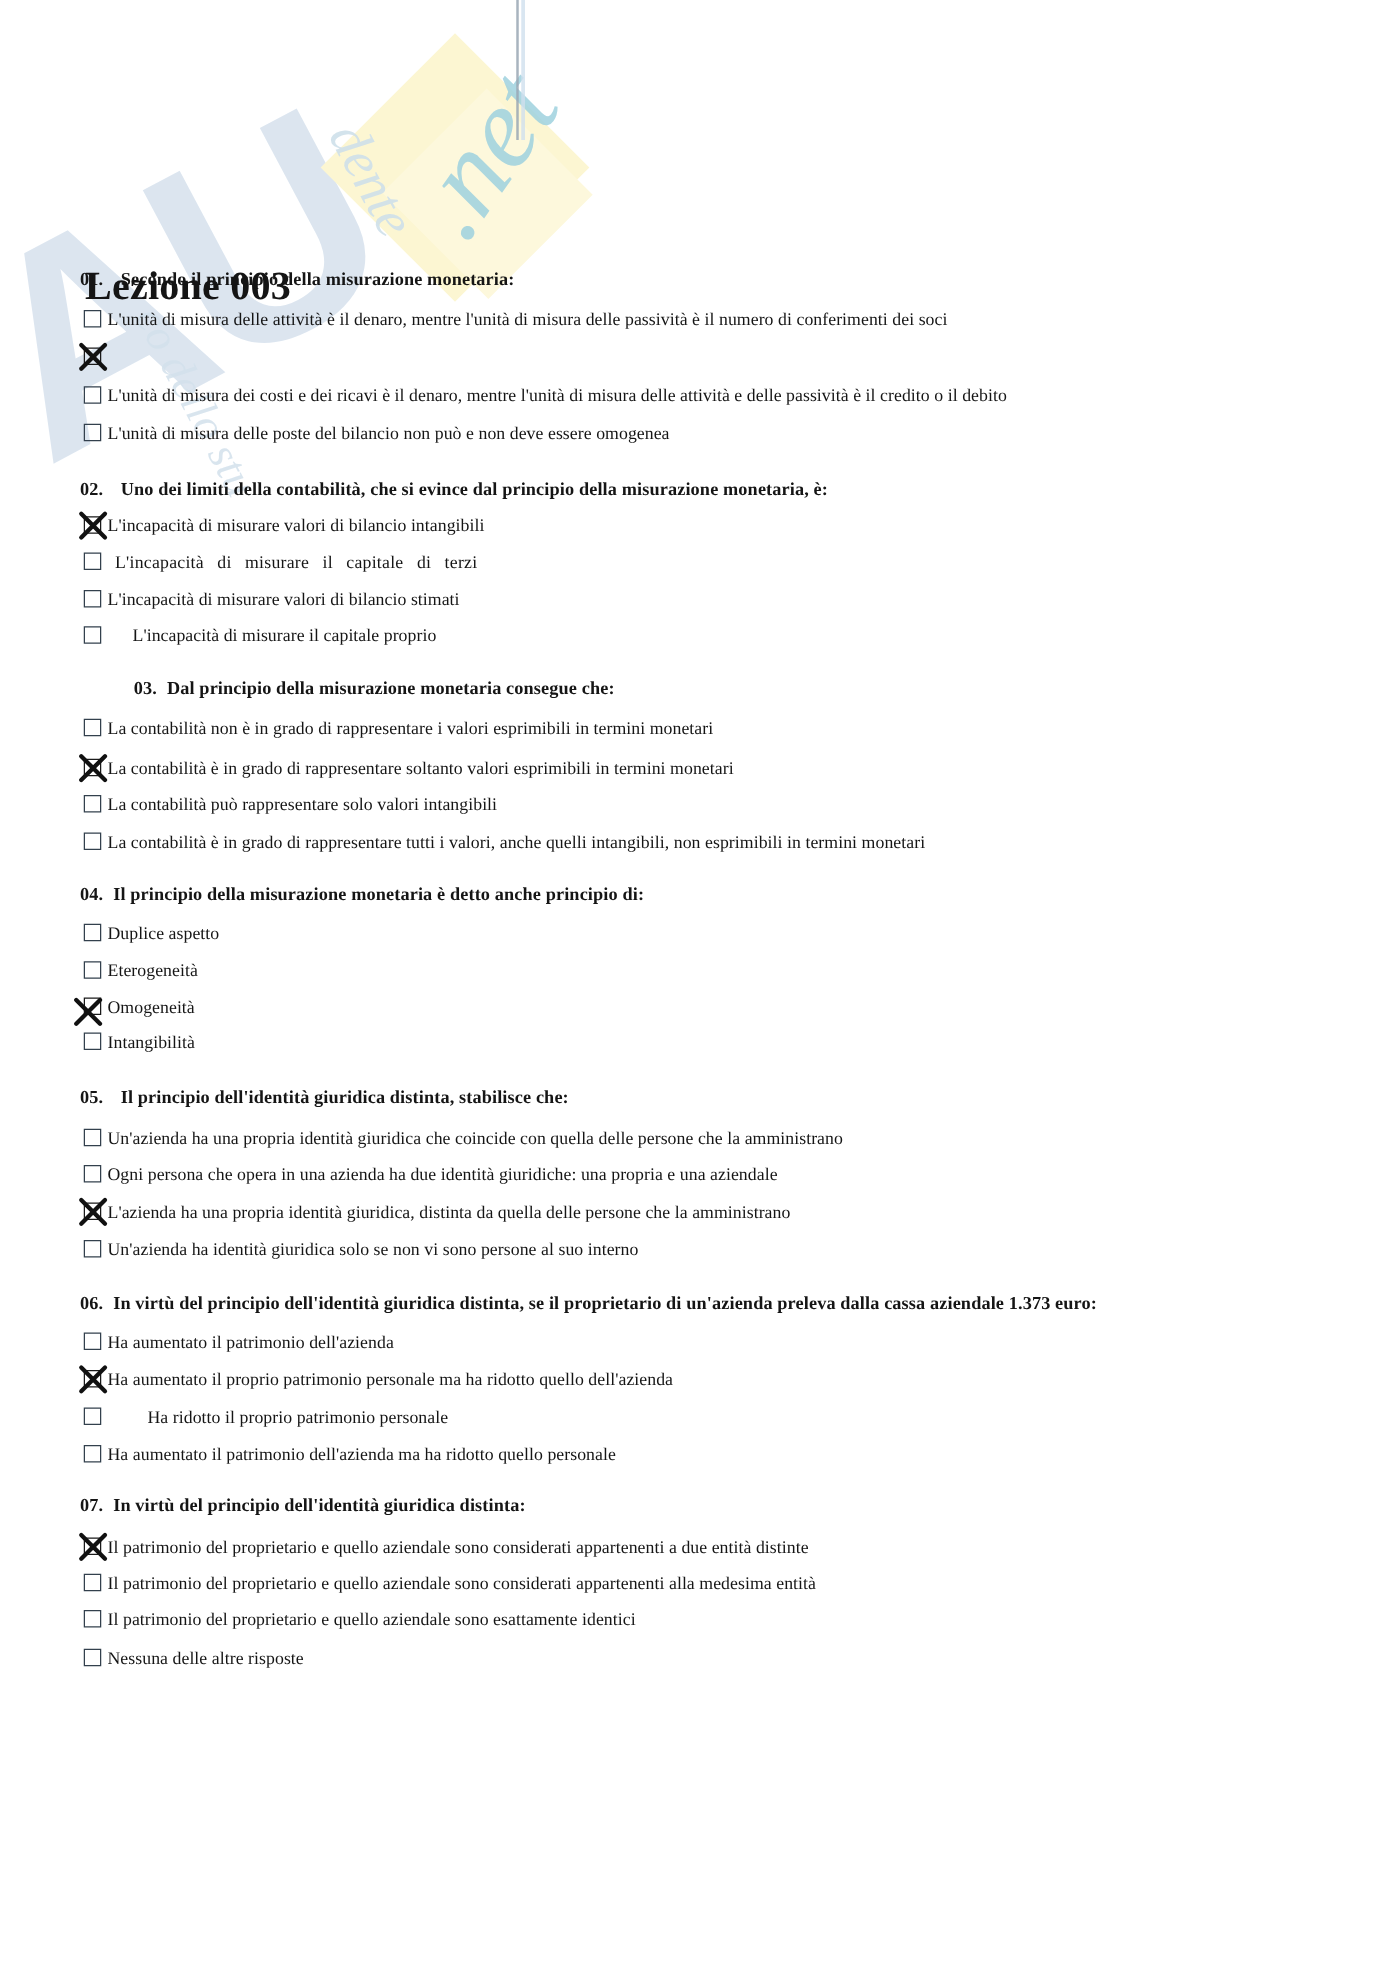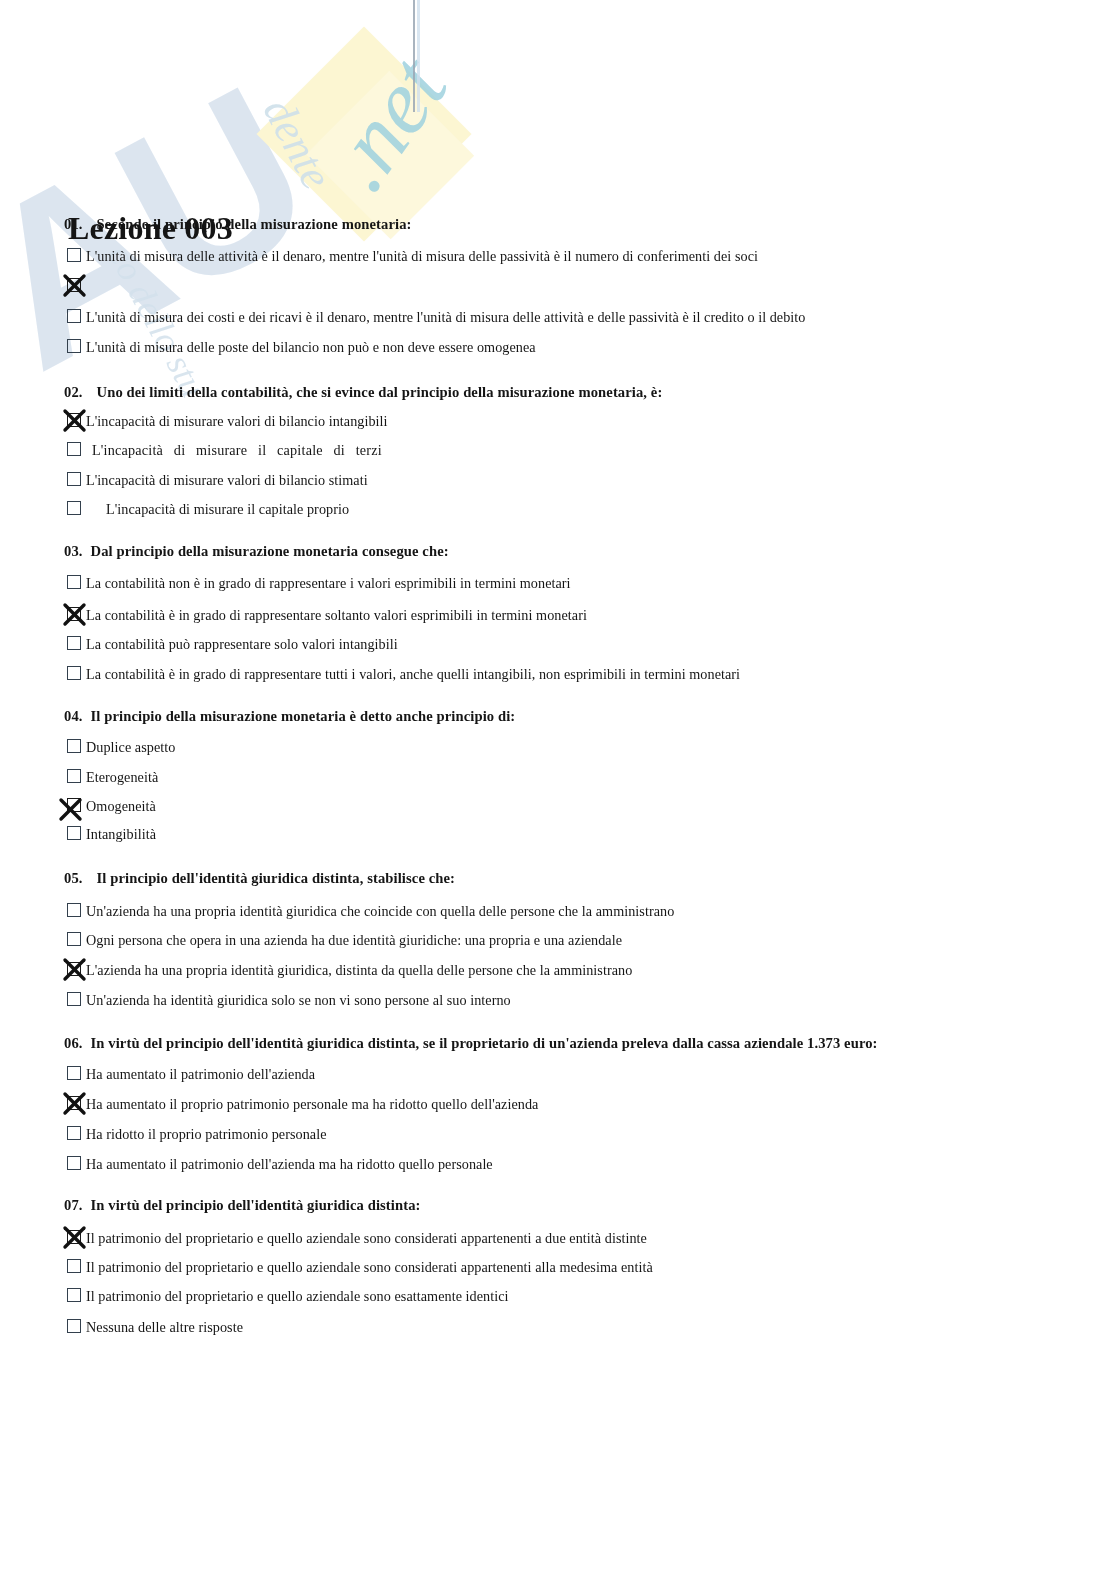--- a/index.html
+++ b/index.html
@@ -266,21 +266,21 @@
             <div class="opt-label">L'incapacità di misurare valori di bilancio stimati</div>
           </div>
           <div class="opt-row" style="top: 499px; gap: 20px;">
             <div class="cbox-wrap">
               <div class="cbox faint"></div>
             </div>
             <div class="opt-label">L'incapacità di misurare il capitale proprio</div>
           </div>
         </div>
         <div class="q-block">
-          <div class="q-heading" style="top: 543px;"><span class="q-num">03.</span><span class="q-gap-narrow"></span><span>Dal principio della misurazione monetaria consegue che:</span></div>
+          <div class="q-heading" style="top: 543px; margin-left: 43px;"><span class="q-num">03.</span><span class="q-gap-narrow"></span><span>Dal principio della misurazione monetaria consegue che:</span></div>
           <div class="opt-row" style="top: 573px;">
             <div class="cbox-wrap">
               <div class="cbox faint"></div>
             </div>
             <div class="opt-label">La contabilità non è in grado di rappresentare i valori esprimibili in termini monetari</div>
           </div>
           <div class="opt-row" style="top: 605px;">
             <div class="cbox-wrap">
               <div class="cbox"></div>
               <div class="xmark" style="left: -2px; top: -4px;">
@@ -384,21 +384,21 @@
               <div class="cbox"></div>
               <div class="xmark" style="left: -2px; top: -4px;">
                 <svg width="26" height="26" viewBox="0 0 26 26">
                   <line x1="3" y1="4" x2="22" y2="23" stroke="#111" stroke-width="3.4" stroke-linecap="round"></line>
                   <line x1="22" y1="4" x2="3" y2="23" stroke="#111" stroke-width="3.4" stroke-linecap="round"></line>
                 </svg>
               </div>
             </div>
             <div class="opt-label">Ha aumentato il proprio patrimonio personale ma ha ridotto quello dell'azienda</div>
           </div>
-          <div class="opt-row" style="top: 1124px;">
+          <div class="opt-row" style="top: 1124px; gap: 32px;">
             <div class="cbox-wrap">
               <div class="cbox faint"></div>
             </div>
             <div class="opt-label">Ha ridotto il proprio patrimonio personale</div>
           </div>
           <div class="opt-row" style="top: 1154px;">
             <div class="cbox-wrap">
               <div class="cbox faint"></div>
             </div>
             <div class="opt-label">Ha aumentato il patrimonio dell'azienda ma ha ridotto quello personale</div>

